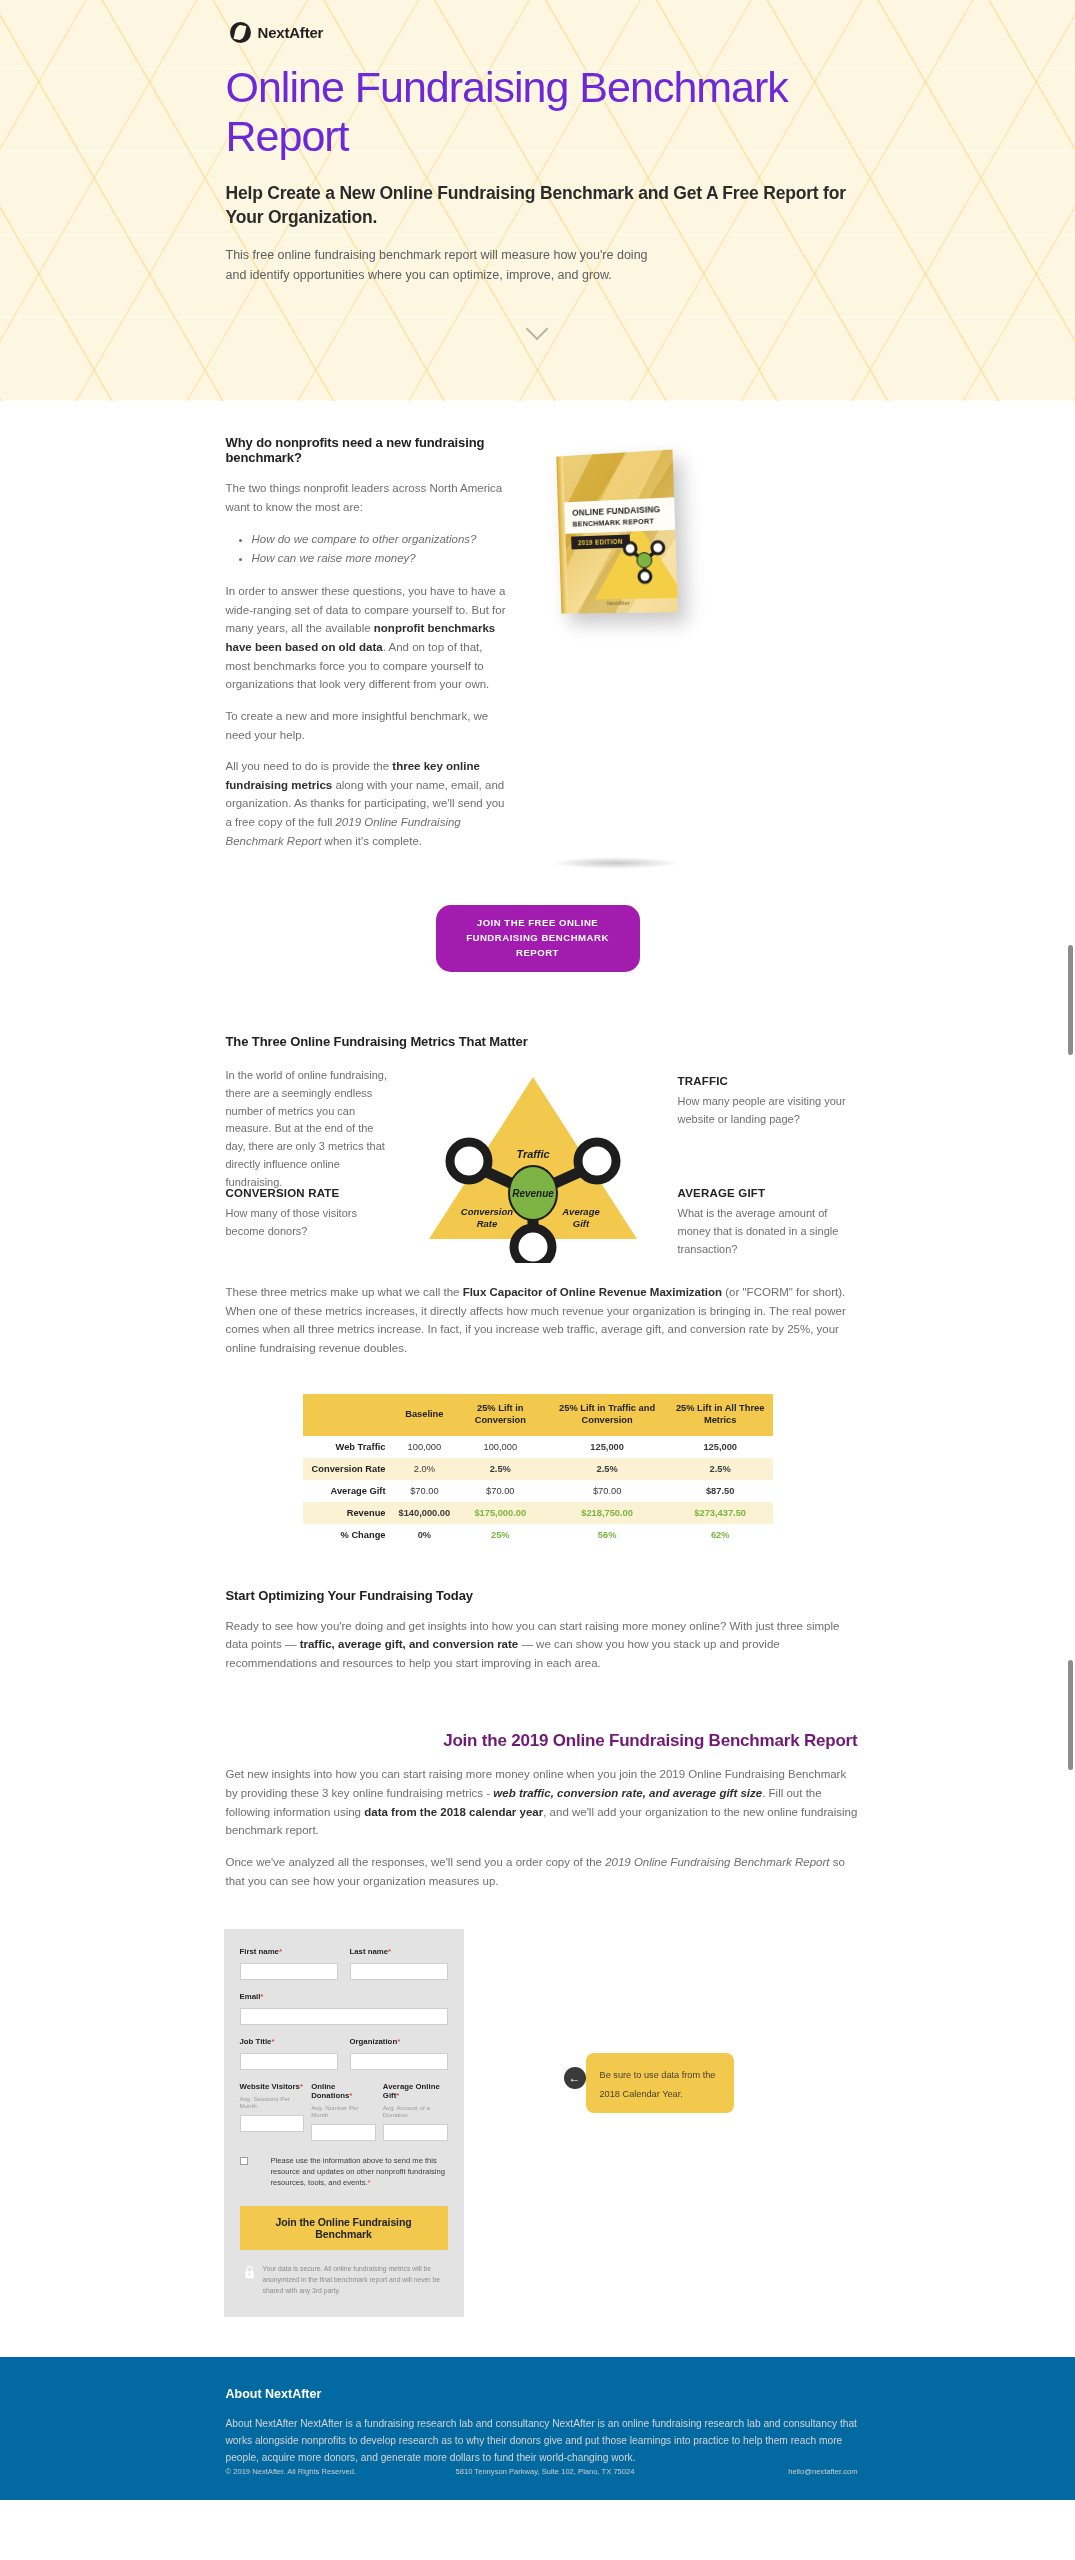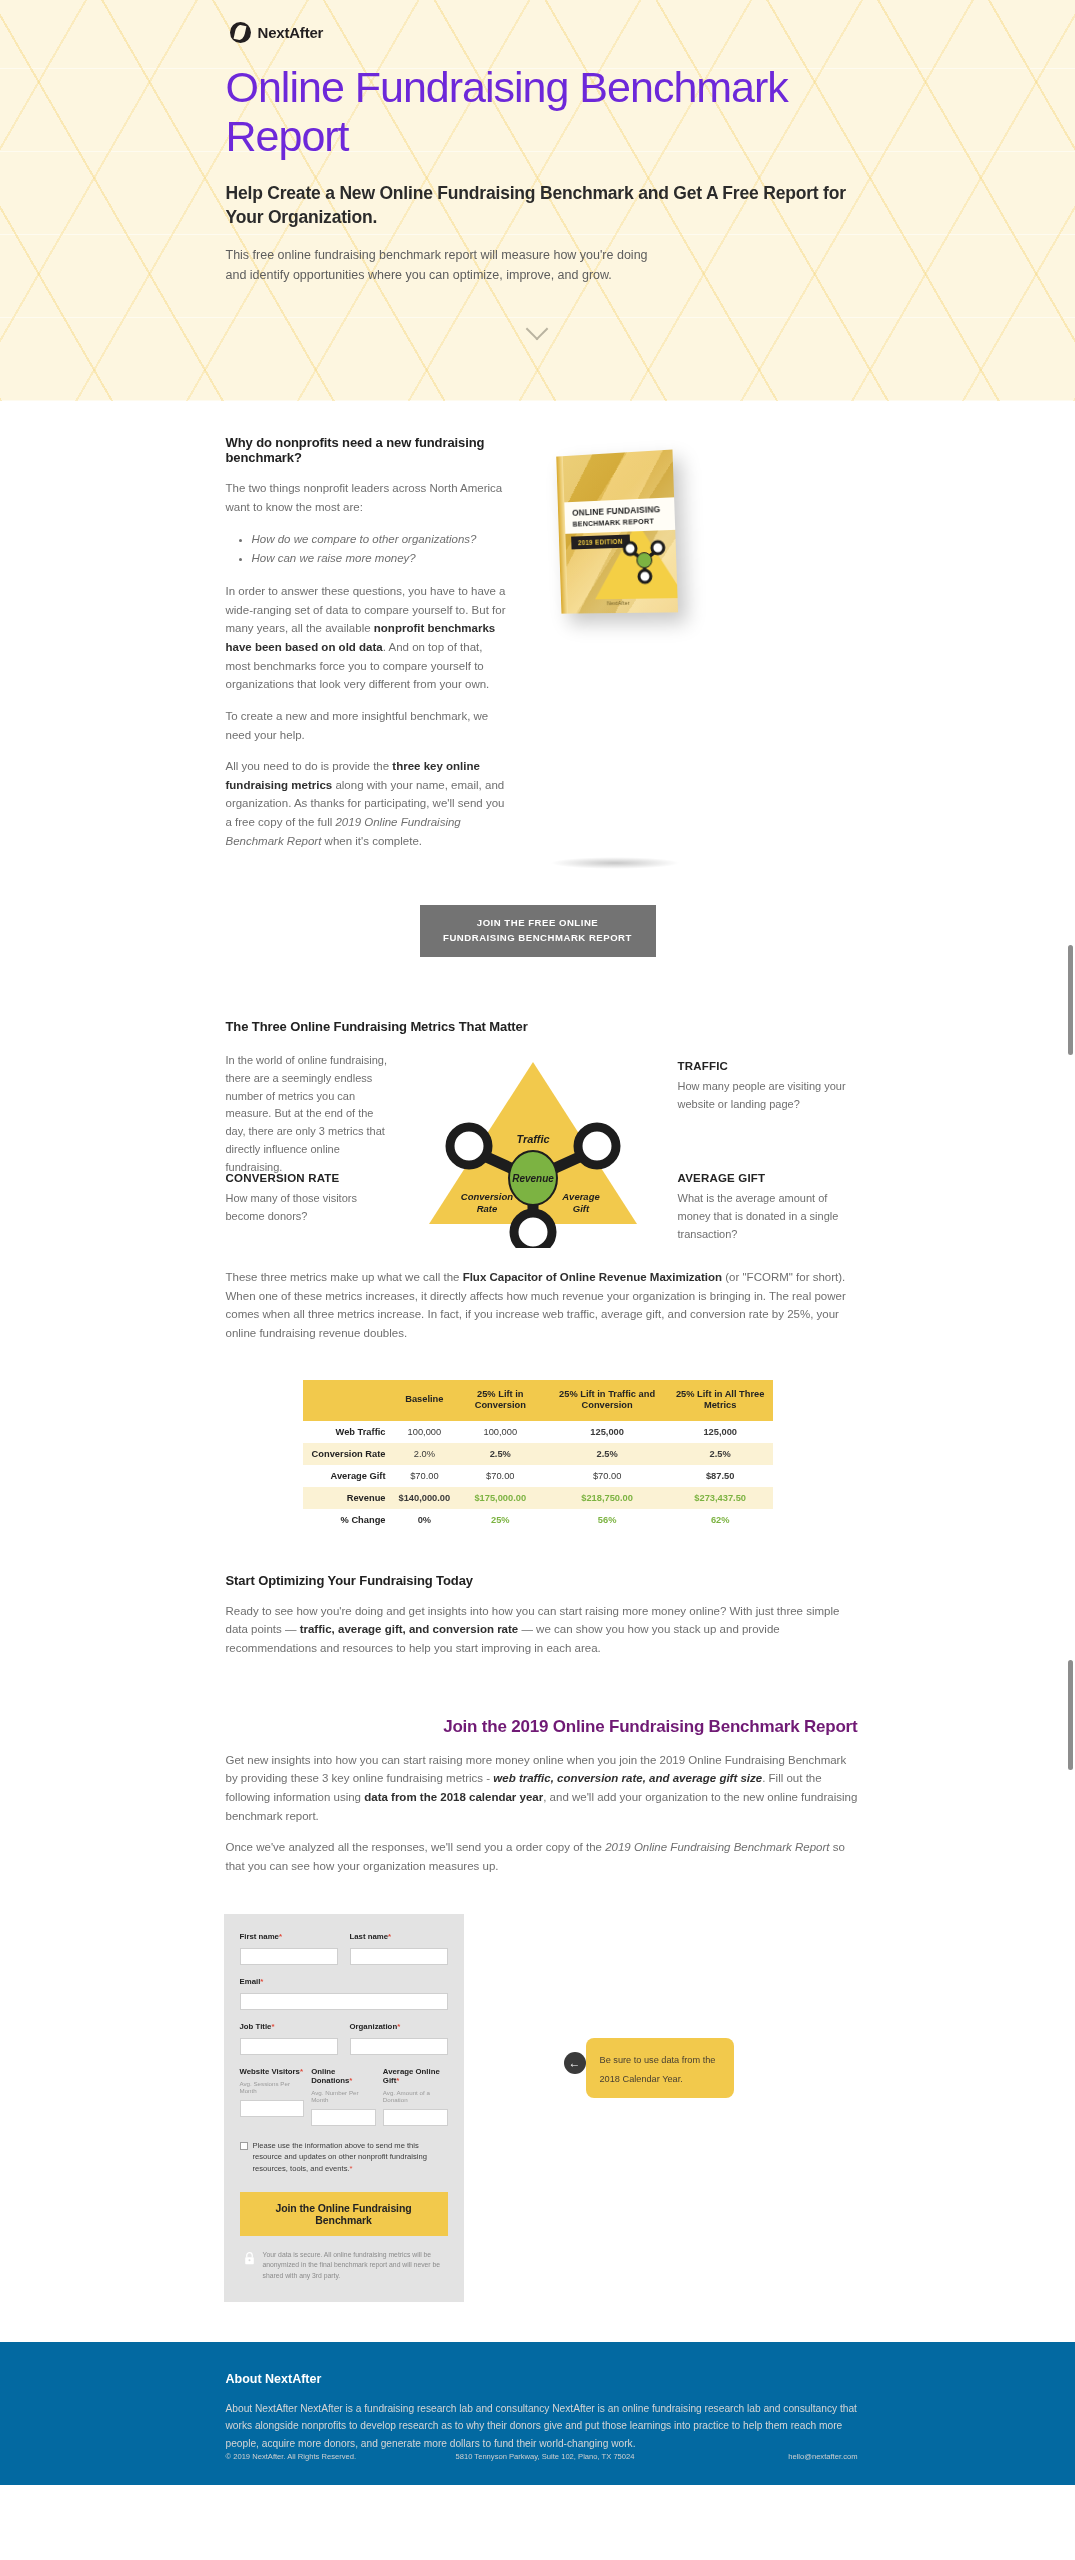--- a/index.html
+++ b/index.html
@@ -117,25 +117,25 @@
   }
   .book-shadow {
     position: absolute; left: 24px; bottom: -6px; width: 130px; height: 12px;
     background: radial-gradient(ellipse at center, rgba(0,0,0,.22), rgba(0,0,0,0) 70%);
   }
   .book-nodes { position: absolute; right: 4px; bottom: 26px; z-index: 6; }
 
   
   .cta-wrap { text-align: center; padding: 42px 0 56px; }
   .cta-btn {
-    display: inline-block; background: #737373; color: #fff;
-    border: none; border-radius: 0; cursor: pointer;
+    display: inline-block; background: #a21caf; color: #fff;
+    border: none; border-radius: 15px; cursor: pointer;
     font-family: inherit; font-size: 9.6px; font-weight: 700;
     letter-spacing: .5px; line-height: 1.55;
-    padding: 11px 22px; width: 236px; text-align: center;
+    padding: 11px 22px; width: 204px; text-align: center;
   }
 
   
   .metrics { padding: 6px 0 0; }
   .metrics-grid { position: relative; height: 200px; margin-top: 12px; }
   .m-left-top { position: absolute; left: 0; top: 4px; width: 165px; }
   .m-left-bot { position: absolute; left: 0; top: 124px; width: 165px; }
   .m-right-top { position: absolute; left: 452px; top: 12px; width: 178px; }
   .m-right-bot { position: absolute; left: 452px; top: 124px; width: 178px; }
   .m-label { font-size: 11.5px; font-weight: 700; color: #232323; letter-spacing: .2px; margin-bottom: 6px; }
@@ -170,21 +170,21 @@
   .f-col { flex: 1; }
   .f-lab { font-size: 7.8px; font-weight: 700; color: #232323; display: block; margin-bottom: 4px; }
   .f-lab .req { color: #e04a3a; }
   .f-sub { font-size: 6.2px; color: #9a9a9a; display: block; margin-bottom: 3px; }
   .f-in {
     width: 100%; height: 17px; background: #fff; border: 1px solid #cfcfcf;
     font-family: inherit; font-size: 8px; padding: 0 4px; color: #333;
   }
   .f-three { display: flex; gap: 7px; margin-bottom: 14px; }
   .f-three .f-col { flex: 1; }
-  .chk-row { display: flex; gap: 5px; align-items: flex-start; margin-bottom: 18px; }
+  .chk-row { display: flex; gap: 23px; align-items: flex-start; margin-bottom: 18px; }
   .chk { width: 8px; height: 8px; border: 1px solid #9d9d9d; background: #fff; flex: none; margin-top: 2px; cursor: pointer; }
   .chk-txt { font-size: 7.6px; line-height: 1.46; color: #3b3b3b; }
   .chk-txt .req { color: #e04a3a; }
   .submit-btn {
     display: block; background: #f2c94c; color: #232323; border: none;
     font-family: inherit; font-size: 10.5px; font-weight: 700; letter-spacing: -.1px;
     padding: 10px 14px; cursor: pointer; margin-bottom: 14px;
   }
   .secure { display: flex; gap: 8px; align-items: flex-start; padding-left: 4px; }
   .lock-ic { width: 11px; height: 14px; flex: none; margin-top: 1px; }

